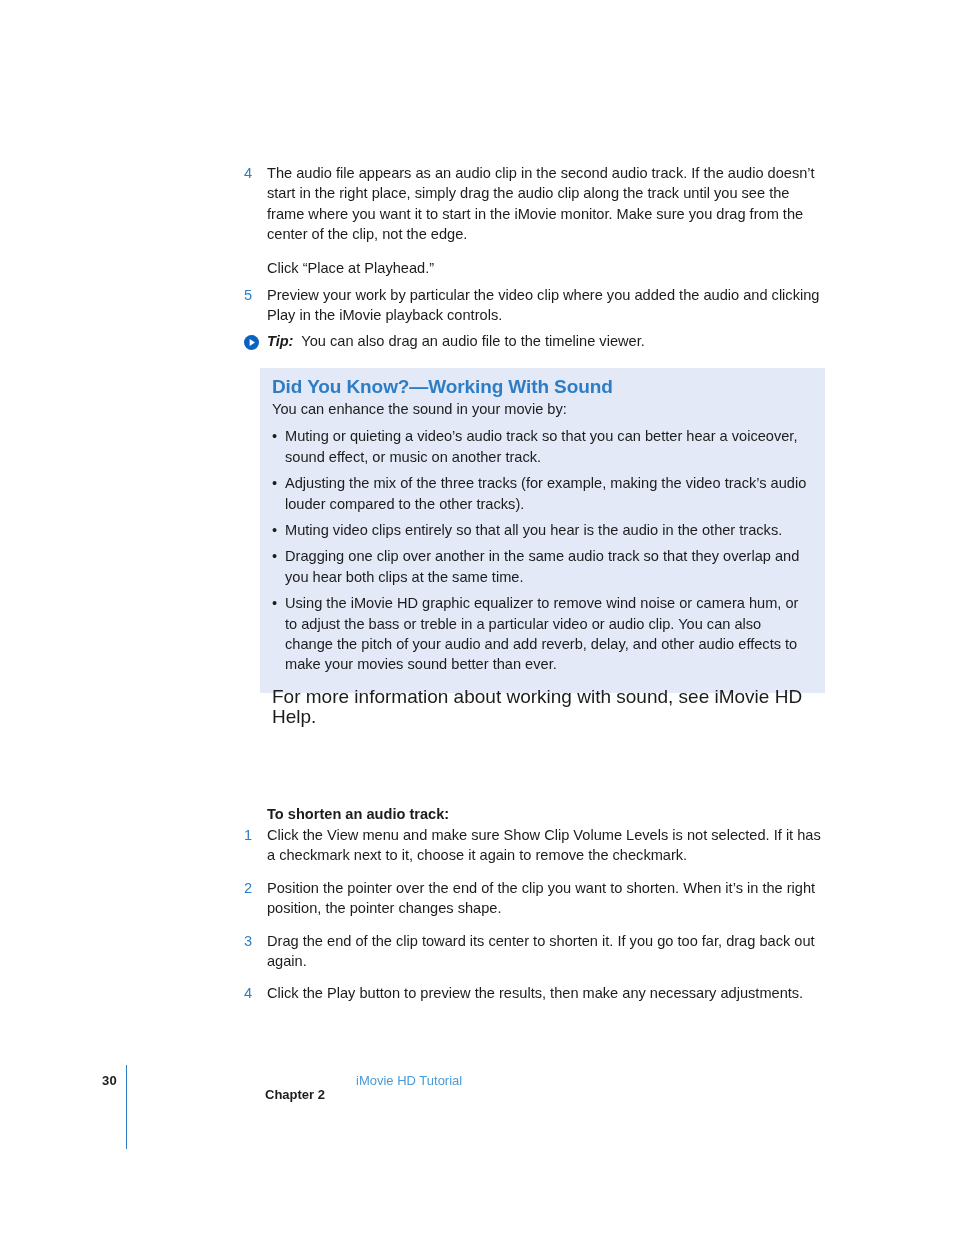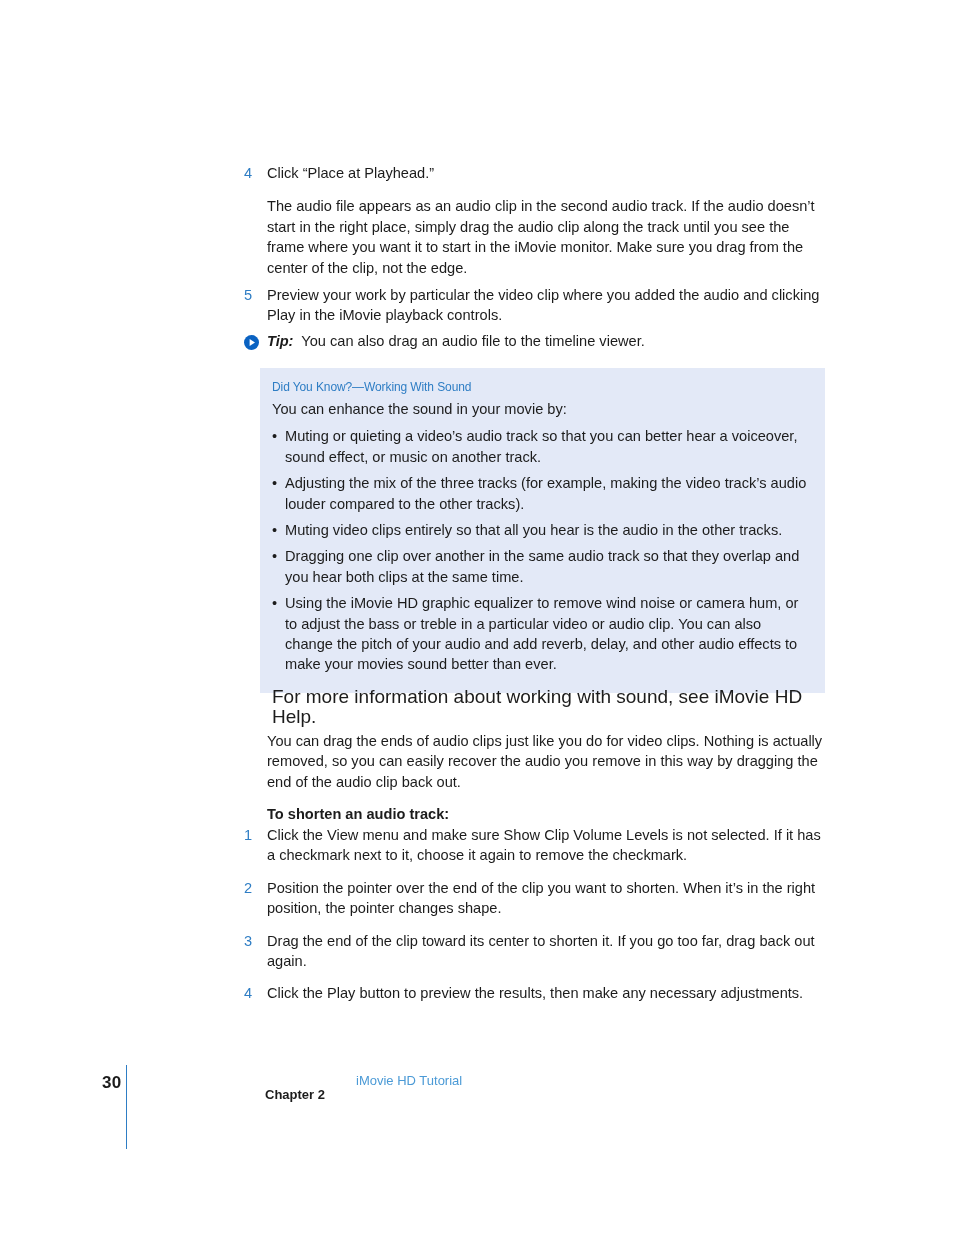--- a/index.html
+++ b/index.html
@@ -84,22 +84,22 @@
     left: 260px;
     top: 368px;
     width: 565px;
     height: 325px;
     background: #e3e9f7;
     box-sizing: border-box;
     padding: 8px 18px 10px 12px;
   }
   .dyk-title {
     color: #2e7dc4;
-    font-size: 12px;
-    font-weight: normal;
+    font-size: 19px;
+    font-weight: bold;
     line-height: 22px;
     margin: 0 0 1px 0;
     letter-spacing: -0.1px;
   }
   .dyk-intro {
     font-size: 14.6px;
     line-height: 20.4px;
     color: #1c1c1c;
     margin: 0 0 7px 0;
   }
@@ -169,21 +169,21 @@
     position: absolute;
     left: 0;
     top: 1065px;
     width: 954px;
     height: 86px;
   }
   .folio {
     position: absolute;
     left: 102px;
     top: 8px;
-    font-size: 17px;
+    font-size: 13px;
     font-weight: bold;
     color: #1c1c1c;
     letter-spacing: 0.2px;
   }
   .folio-rule {
     position: absolute;
     left: 126px;
     top: 0px;
     width: 1.4px;
     height: 84px;
@@ -209,22 +209,22 @@
 </head>
 <body>
 
 <div class="page">
 
   <div class="steps" style="top:163px;">
 
     <div class="step">
       <div class="step-num">4</div>
       <div class="step-body">
+        <div class="step-para">The audio file appears as an audio clip in the second audio track. If the audio doesn’t start in the right place, simply drag the audio clip along the track until you see the frame where you want it to start in the iMovie monitor. Make sure you drag from the center of the clip, not the edge.</div>
         <div class="step-para">Click “Place at Playhead.”</div>
-        <div class="step-para">The audio file appears as an audio clip in the second audio track. If the audio doesn’t start in the right place, simply drag the audio clip along the track until you see the frame where you want it to start in the iMovie monitor. Make sure you drag from the center of the clip, not the edge.</div>
       </div>
     </div>
 
     <div class="step" style="margin-top:7px;">
       <div class="step-num">5</div>
       <div class="step-body">
         <div class="step-para">Preview your work by particular the video clip where you added the audio and clicking Play in the iMovie playback controls.</div>
       </div>
     </div>
 
@@ -261,21 +261,20 @@
         <span class="dyk-li-text">Dragging one clip over another in the same audio track so that they overlap and you hear both clips at the same time.</span>
       </li>
       <li>
         <span class="dyk-bullet">•</span>
         <span class="dyk-li-text">Using the iMovie HD graphic equalizer to remove wind noise or camera hum, or to adjust the bass or treble in a particular video or audio clip. You can also change the pitch of your audio and add reverb, delay, and other audio effects to make your movies sound better than ever.</span>
       </li>
     </ul>
     <div class="dyk-footer">For more information about working with sound, see iMovie HD Help.</div>
   </div>
 
-  <div class="section-para">You can drag the ends of audio clips just like you do for video clips. Nothing is actually removed, so you can easily recover the audio you remove in this way by dragging the end of the audio clip back out.</div>
   <div class="sub-head">To shorten an audio track:</div>
 
   <div class="steps" style="top:825px;">
     <div class="step" style="margin-bottom:12px;">
       <div class="step-num">1</div>
       <div class="step-body">
         <div class="step-para">Click the View menu and make sure Show Clip Volume Levels is not selected. If it has a checkmark next to it, choose it again to remove the checkmark.</div>
       </div>
     </div>
     <div class="step" style="margin-bottom:12px;">

